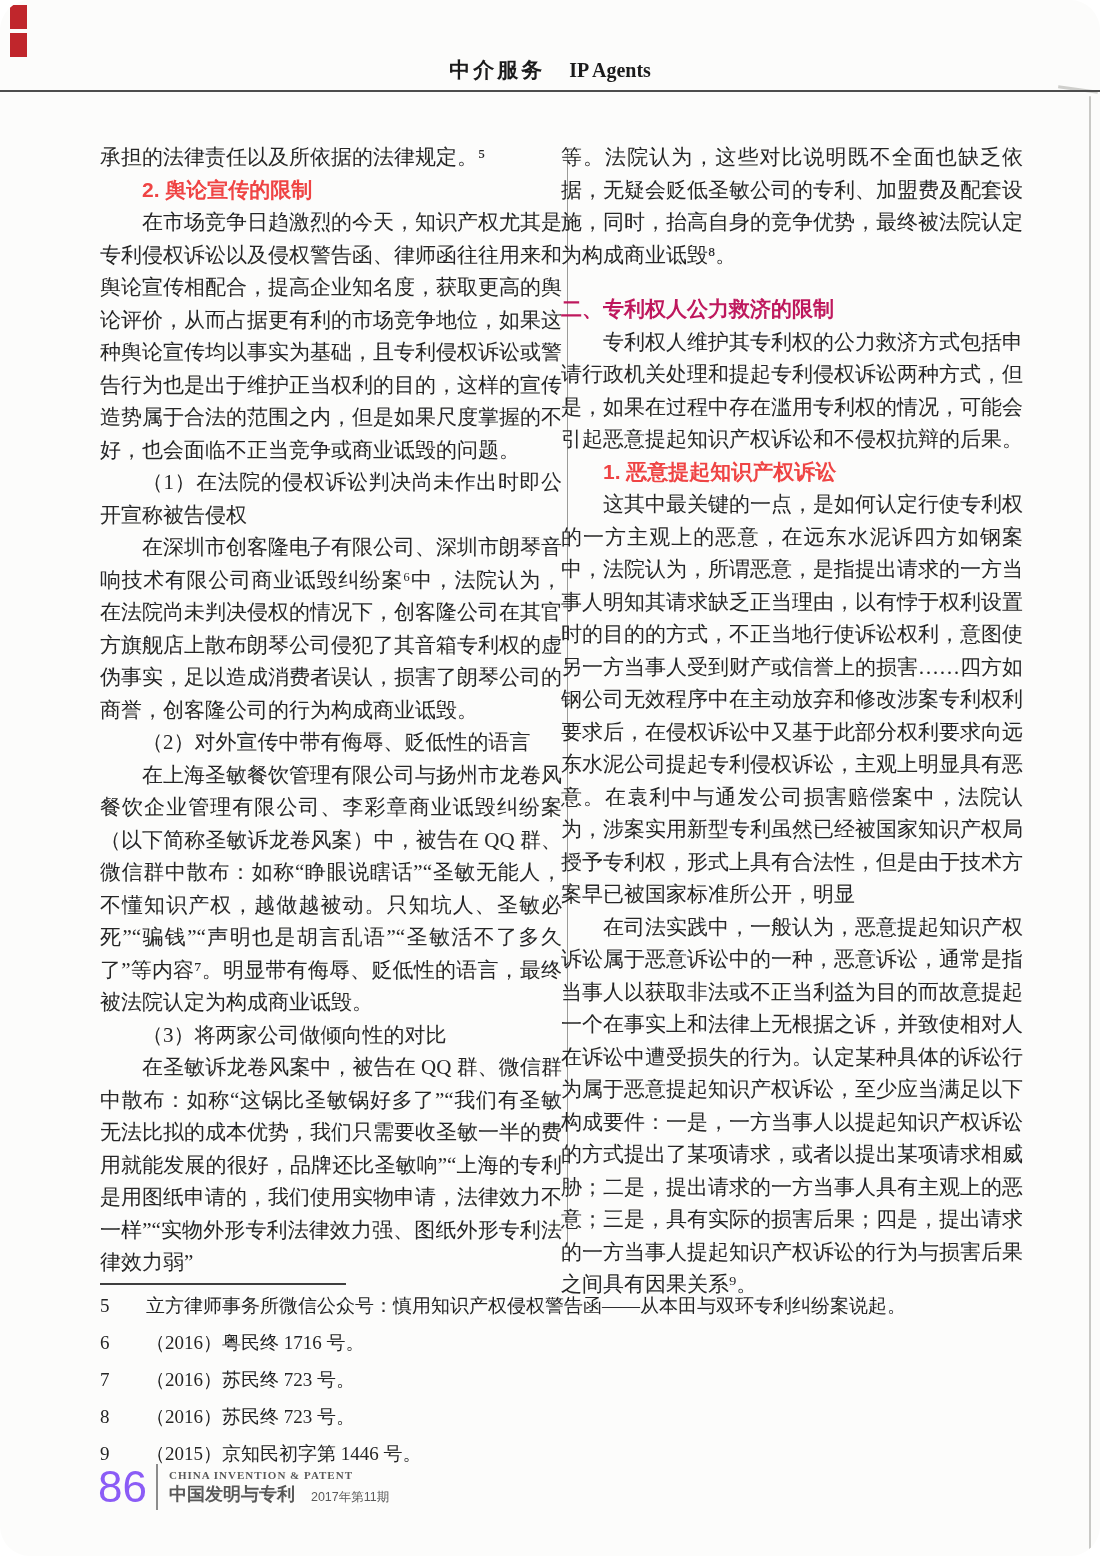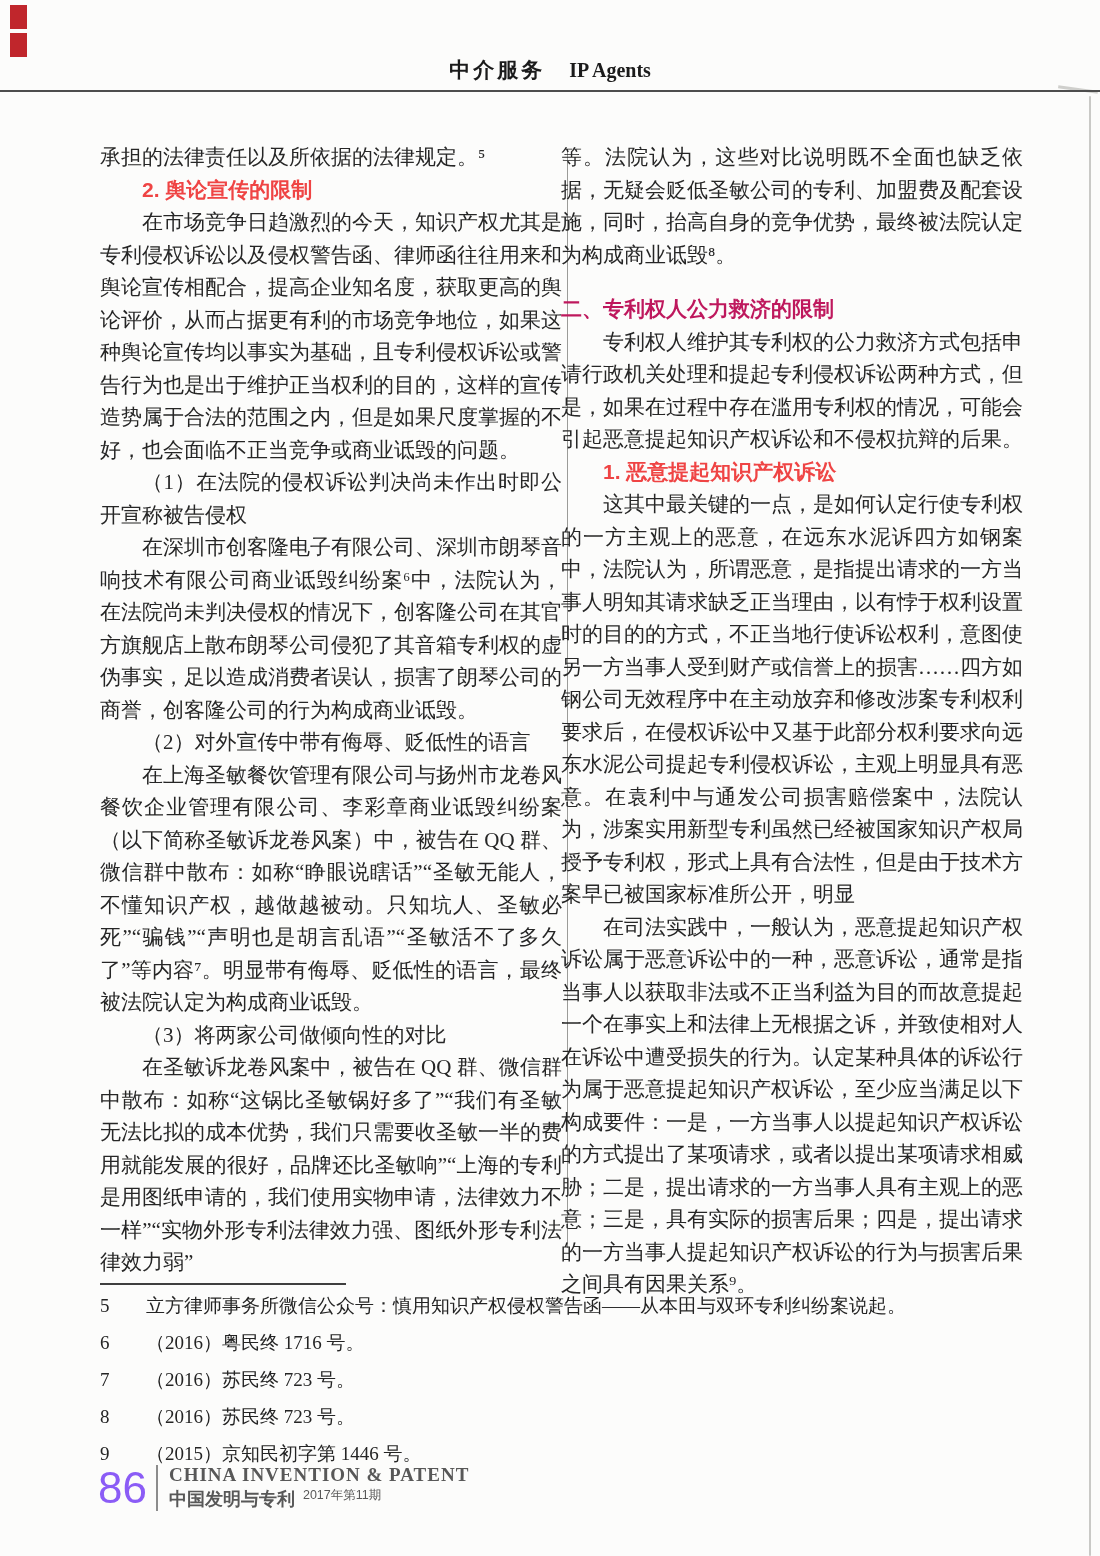--- a/index.html
+++ b/index.html
@@ -1,18 +1,18 @@
 <!DOCTYPE html>
 <html><head>
 <meta charset="utf-8">
 <style>
   html,body{margin:0;padding:0;background:#ffffff;}
   .page{
     position:relative;width:1100px;height:1556px;background:#fcfcfb;overflow:hidden;
-    font-family:"Liberation Serif","DejaVu Serif",serif;color:#262626;
+    font-family:"Liberation Serif","DejaVu Serif",serif;color:#262626;border-radius:30px;
   }
   
   .red-mark{position:absolute;left:10px;width:17px;background:#c0262c;}
   .red-mark.m1{top:5px;height:24px;}
   .red-mark.m2{top:33px;height:24px;}
   .scan-edge-right{position:absolute;right:9px;top:96px;bottom:0;width:2px;background:#c9c9c6;border-radius:2px;}
   .scan-edge-corner{position:absolute;right:2px;top:88px;width:40px;height:3px;background:#cfcfcc;transform:rotate(8deg);}
   
   .header{position:absolute;top:56px;left:0;width:100%;text-align:center;}
   .hdr-cn{font-family:"Liberation Sans","DejaVu Sans",sans-serif;font-weight:bold;font-size:21px;color:#1b1b1b;letter-spacing:3px;}
@@ -31,24 +31,24 @@
   .fn-rule{position:absolute;left:100px;top:1283px;width:246px;height:2px;background:#3f3f3f;}
   .footnotes{position:absolute;left:100px;top:1294px;width:870px;font-size:19px;color:#242424;}
   .fn-row{display:flex;margin-bottom:14px;line-height:23px;}
   .fn-num{width:46px;flex:none;}
   .fn-text{flex:1;}
   
   .page-footer{position:absolute;left:98px;top:1464px;display:flex;align-items:center;color:#5c5c5c;}
   .footer-num{font-family:"Liberation Sans","DejaVu Sans",sans-serif;font-weight:300;font-size:44px;line-height:1;color:#8b5cf6;}
   .footer-bar{width:2px;height:46px;background:#8c8c8c;margin:0 11px 0 9px;}
   .footer-meta{display:flex;flex-direction:column;justify-content:center;}
-  .footer-en{font-family:"Liberation Serif","DejaVu Serif",serif;font-weight:bold;font-size:19px;letter-spacing:1px;color:#585858;}
-  .footer-cn-line{display:flex;align-items:flex-start;margin-top:1px;}
+  .footer-en{font-family:"Liberation Serif","DejaVu Serif",serif;font-weight:bold;font-size:11px;letter-spacing:1px;color:#585858;}
+  .footer-cn-line{display:flex;align-items:flex-end;margin-top:1px;}
   .footer-cn{font-family:"Liberation Sans","DejaVu Sans",sans-serif;font-weight:bold;font-size:18px;color:#585858;}
-  .footer-issue{font-size:12.5px;color:#585858;margin-left:8px;font-family:"Liberation Sans","DejaVu Sans",sans-serif;}
+  .footer-issue{font-size:12.5px;color:#585858;margin-left:16px;font-family:"Liberation Sans","DejaVu Sans",sans-serif;}
 </style>
 </head>
 <body>
 
 <div class="page">
 
   <span class="red-mark m1"></span>
   <span class="red-mark m2"></span>
   <span class="scan-edge-right"></span>
   <span class="scan-edge-corner"></span>

